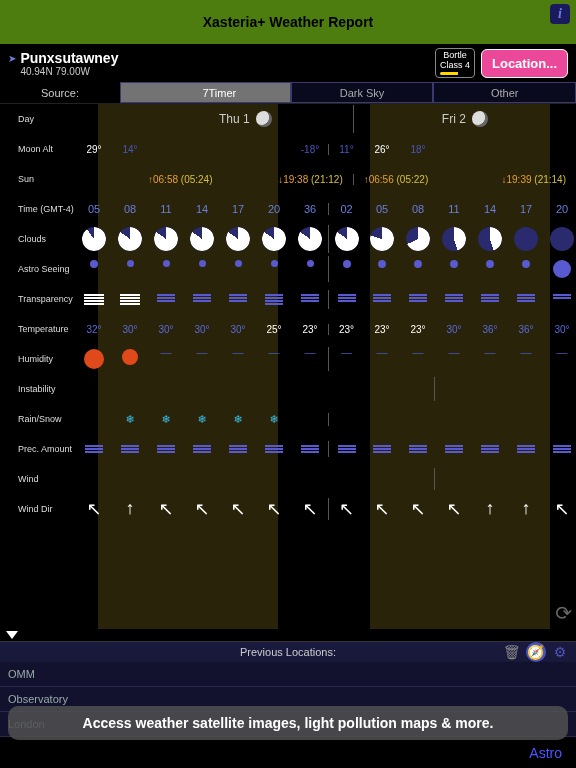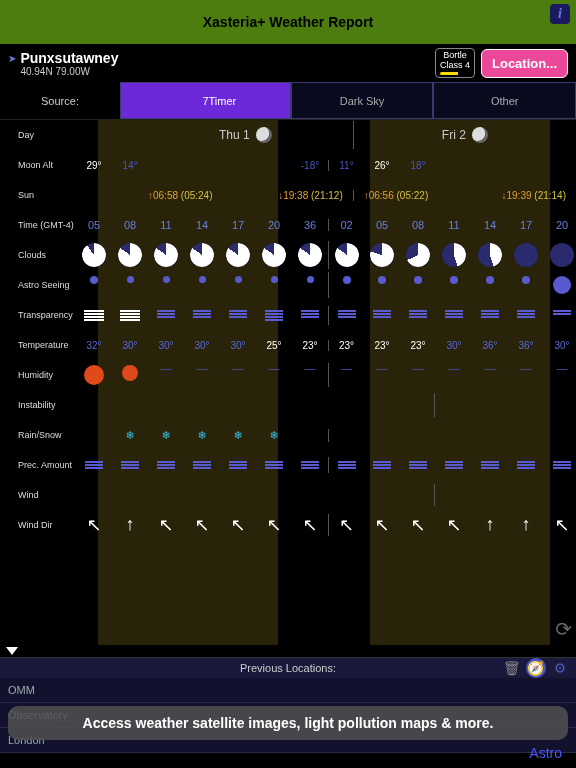--- a/index.html
+++ b/index.html
@@ -13,24 +13,24 @@
   .loc-left { display: flex; align-items: flex-start; gap: 4px; }
   .arrow-icon { color: #6a7edf; font-size: 10px; margin-top: 3px;}
   .loc-text { display: flex; flex-direction: column; }
   .loc-name { font-weight: 600; font-size: 14px; color: #fff;}
   .loc-coords { font-size: 10px; color: #ccc; }
   .loc-right { display: flex; gap: 6px; align-items: center;}
   .bortle-badge { border: 1px solid #888; border-radius: 4px; padding: 2px 4px; font-size: 9px; text-align: center; line-height: 1.1;}
   .bortle-badge .bar { height: 3px; background: linear-gradient(90deg,#ffd800 60%, #000 60%); margin-top: 2px; border-radius: 2px;}
   .location-btn { border: 1px solid #fff; background: #ec4899; color: #fff; padding: 6px 10px; border-radius: 6px; font-size: 13px; font-weight: 600;}
   
-  .tabs { display: flex; height: 38px; background: #000; border-bottom: 1px solid #222;}
+  .tabs { display: flex; height: 22px; background: #000; border-bottom: 1px solid #222;}
   .tab { flex: 1; display: flex; align-items: center; justify-content: center; font-size: 11px; color: #aaa; border: 1px solid #3a3a6e;}
   .tab.source { flex: 0 0 120px; border:none; color:#ccc;}
-  .tab.active { background: #6d28d9; color: #fff; padding-left: 28px;}
+  .tab.active { background: #737373; color: #fff; padding-left: 28px;}
   .tab:not(.source):not(.active){ background: #0a0a1e;}
   
   .grid-wrap { position: relative; height: 525px; overflow: hidden; }
   .night-band { position: absolute; top: 0; bottom: 0; background: rgba(180,160,40,0.22); z-index: 0;}
   .nb1 { left: 98px; width: 180px;}
   .nb2 { left: 370px; width: 180px;}
   
   .grid { position: relative; z-index: 1;}
   
   .hrow { display: flex; align-items: center; border-bottom: 0px solid #222; min-height: 30px; padding-left: 14px;}

